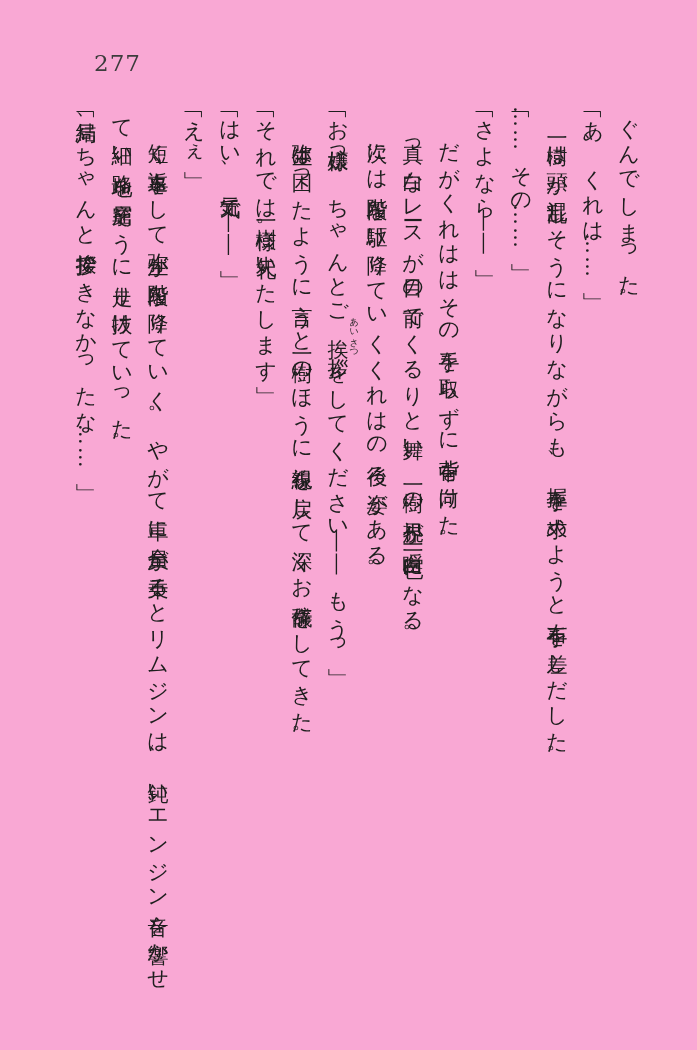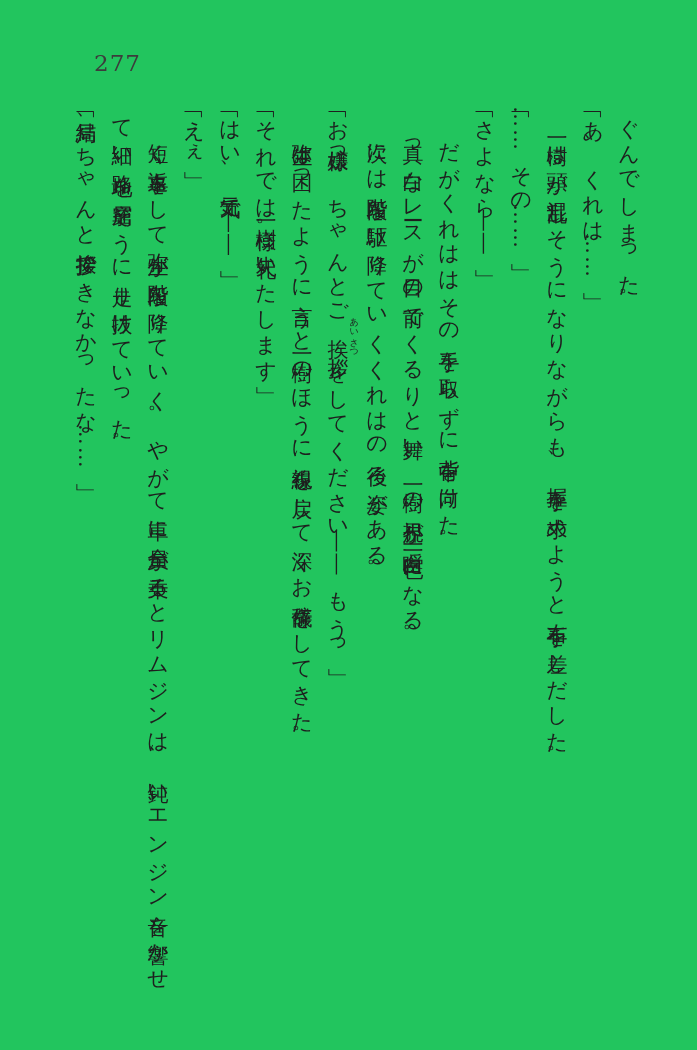--- a/index.html
+++ b/index.html
@@ -10,21 +10,21 @@
     width: 697px;
     height: 1050px;
     background: #ffffff;
     position: relative;
     overflow: hidden;
     font-family: "DejaVu Serif", "Liberation Serif", serif;
   }
   .page {
     position: absolute;
     inset: 0;
-    background: #22c55e;
+    background: #f9a8d4;
     padding-left: 43px;
   }
   .page-number {
     position: absolute;
     top: 50px;
     left: 94px;
     font-size: 23px;
     color: #3c3c3c;
     letter-spacing: 1px;
     font-family: "DejaVu Serif", "Liberation Serif", serif;

